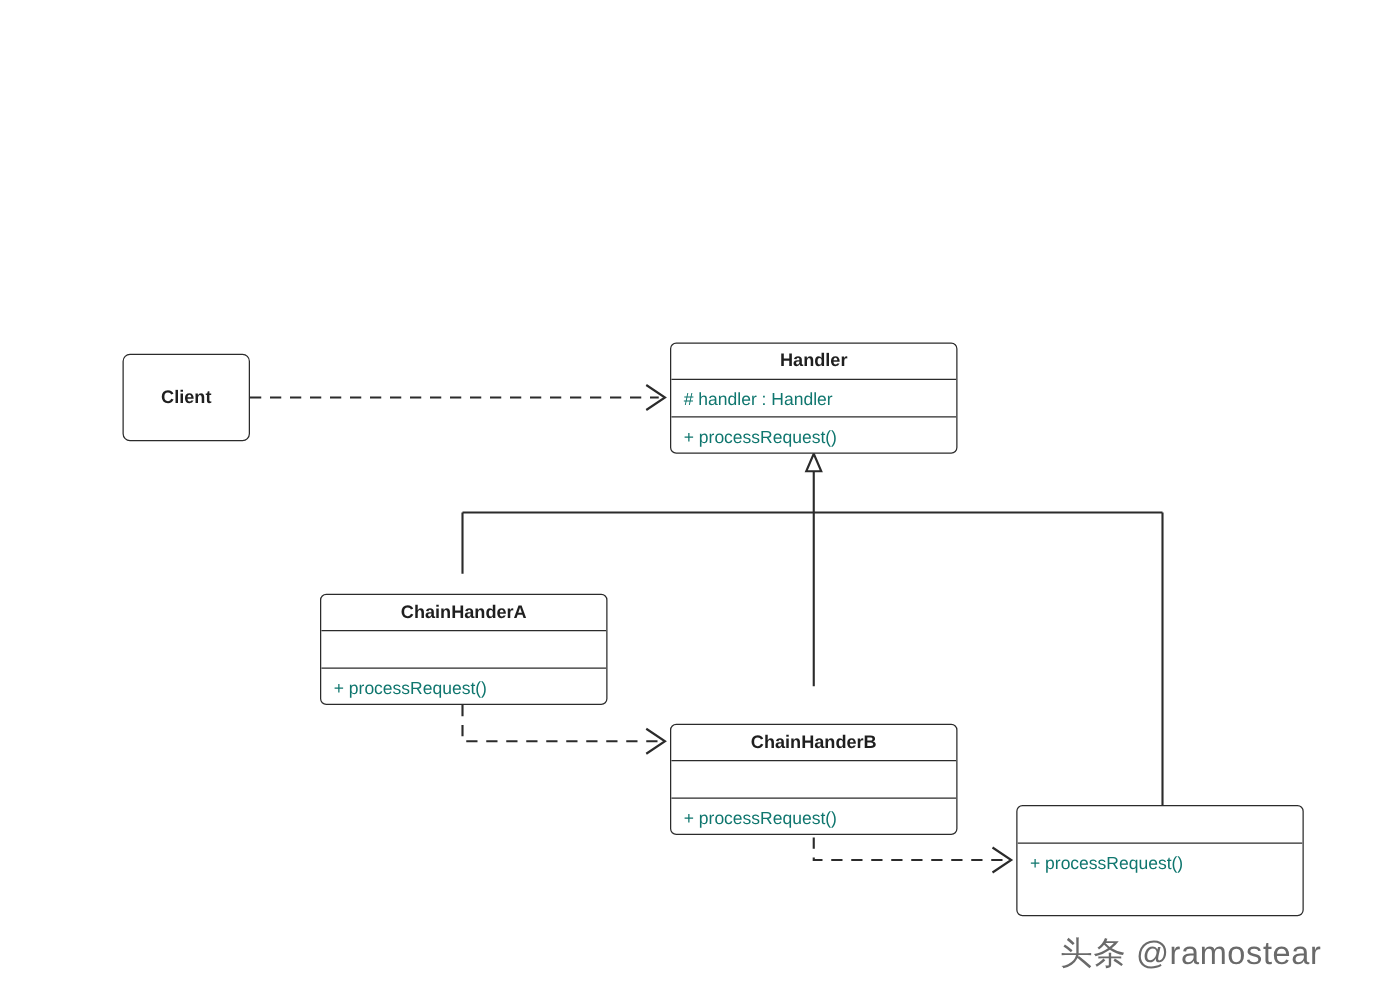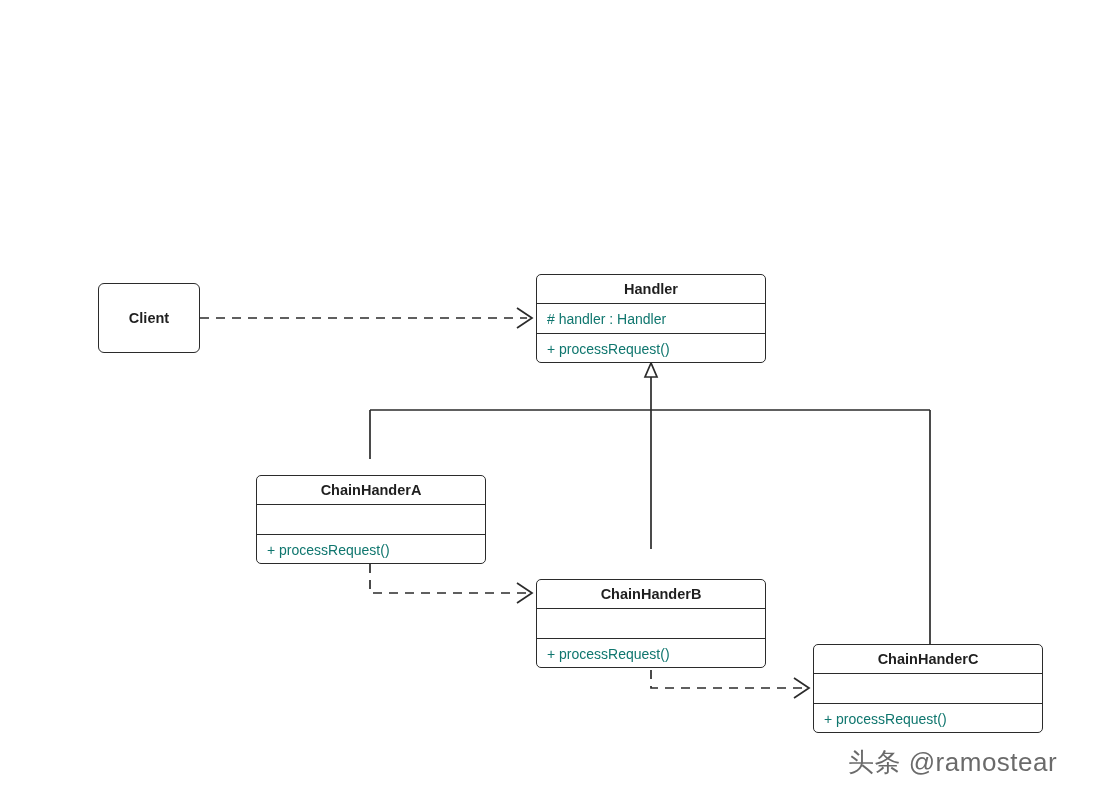--- a/index.html
+++ b/index.html
@@ -139,20 +139,19 @@
     <div class="uml-row">+ processRequest()</div>
   </div>
 
   <div class="uml-class" id="node-chain-handler-b" style="left: 536px; top: 579px; width: 230px; height: 89px;">
     <div class="uml-title">ChainHanderB</div>
     <div class="uml-row divided empty"></div>
     <div class="uml-row">+ processRequest()</div>
   </div>
 
   <div class="uml-class" id="node-chain-handler-c" style="left: 813px; top: 644px; width: 230px; height: 89px;">
-    <div class="uml-title">ChainHanderC</div>
     <div class="uml-row divided empty"></div>
     <div class="uml-row">+ processRequest()</div>
   </div>
 
   <div class="watermark" id="watermark" style="left: 848px; top: 745px;">头条 @ramostear</div>
 
 </div>
 
 </body></html>

